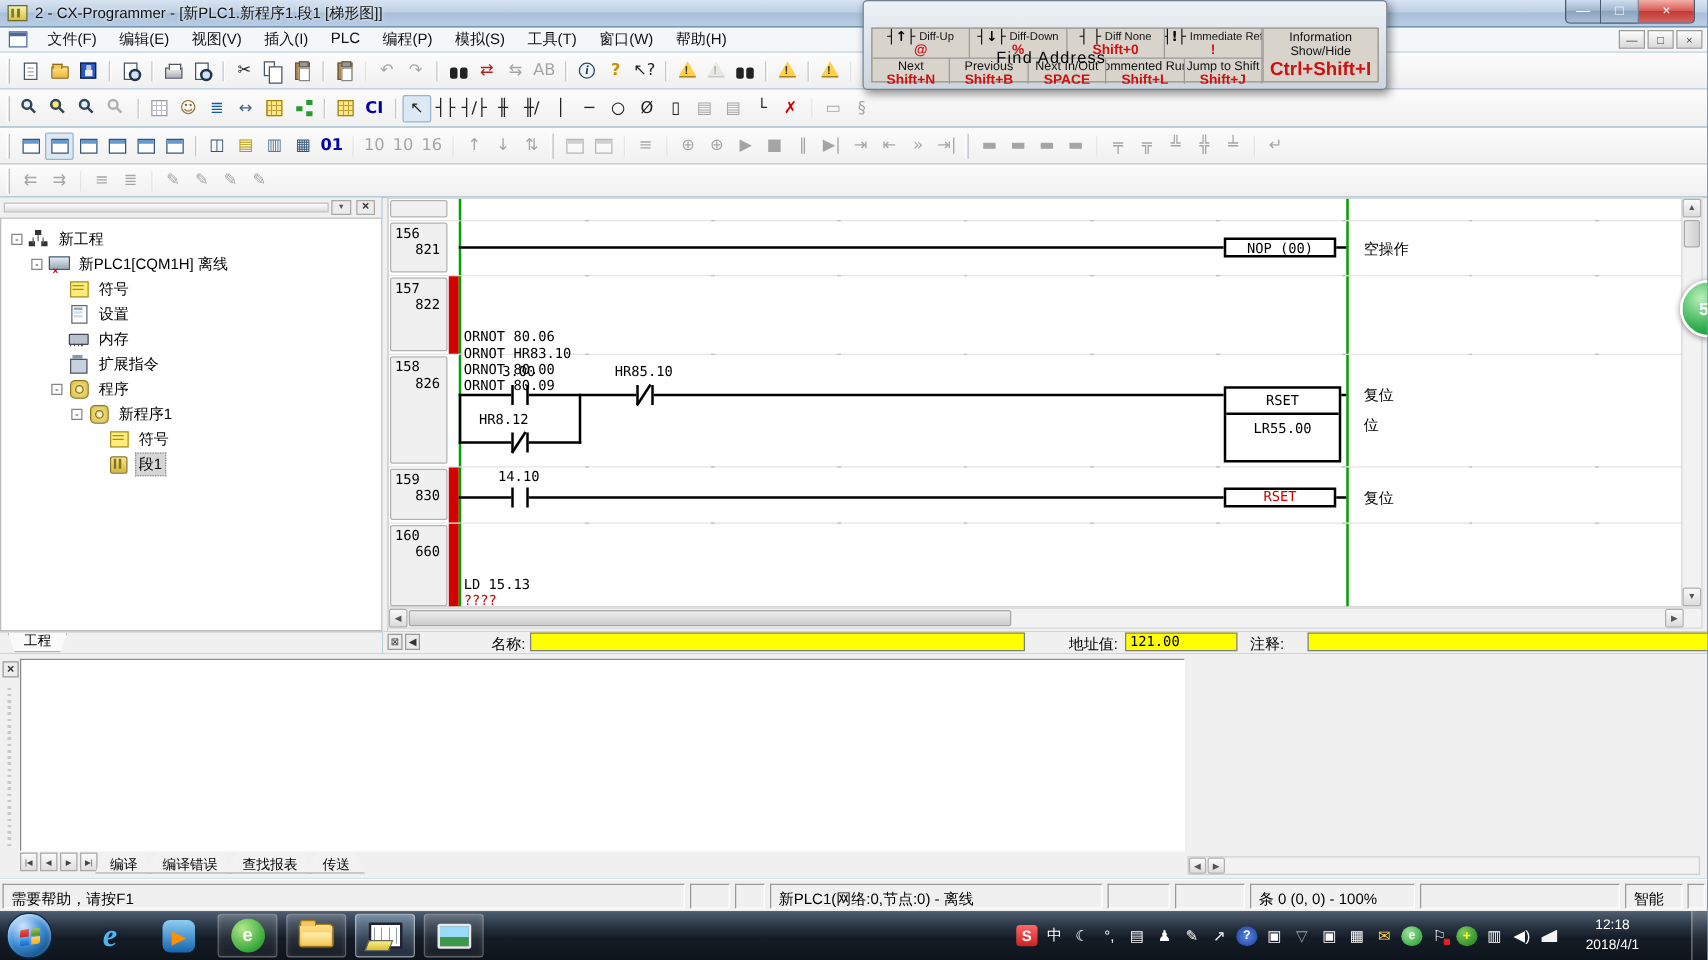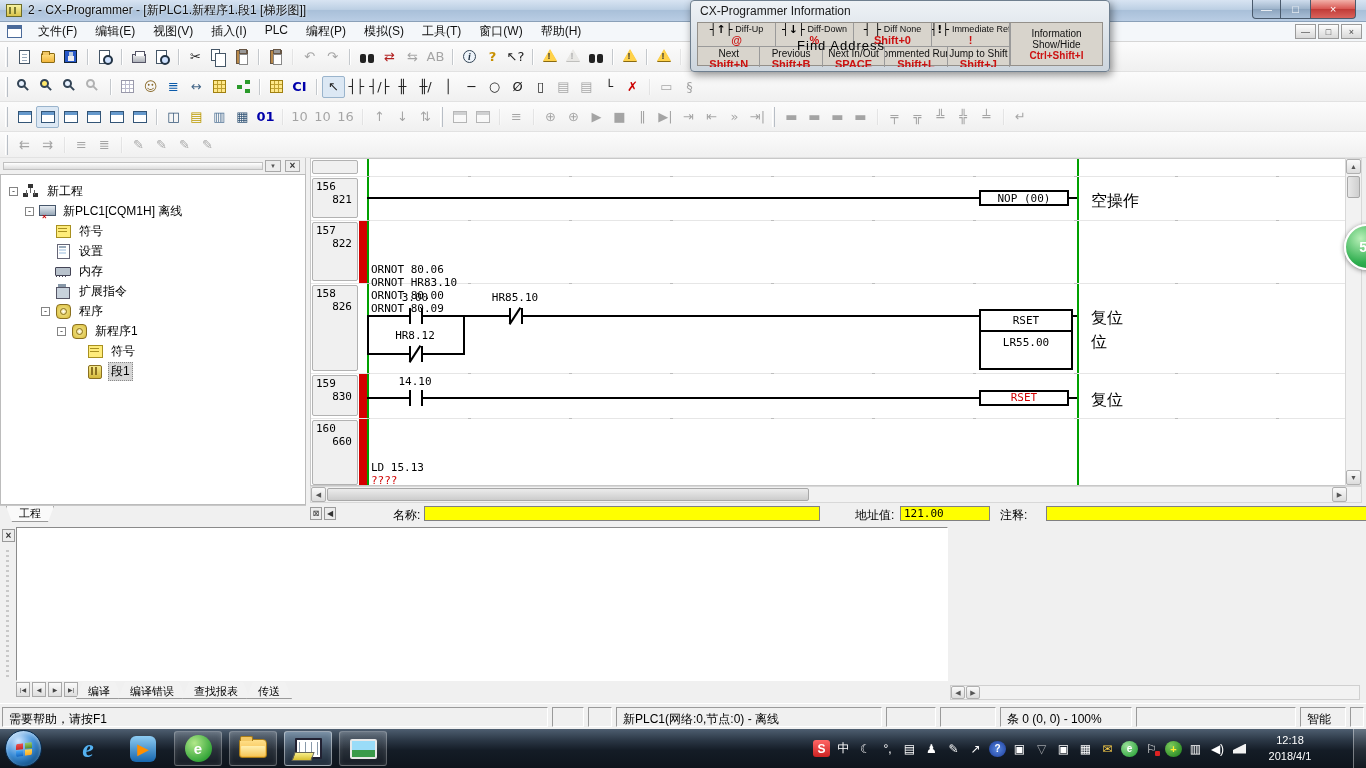--- a/index.html
+++ b/index.html
@@ -126,21 +126,21 @@
 .busR{position:absolute;left:766px;top:0;bottom:0;width:2px;background:#00a000}
 .wi{position:absolute;height:2px;background:#000}
 .wv{position:absolute;width:2px;background:#000}
 .cb{position:absolute;width:2px;height:16px;background:#000}
 .sl{position:absolute;width:2px;height:20px;background:#000;transform:rotate(33deg)}
 .lb{position:absolute;width:80px;text-align:center;font:11px "DejaVu Sans Mono",monospace;color:#000}
 .ibox{position:absolute;border:2px solid #000;background:#fff;text-align:center;font:11px/12px "DejaVu Sans Mono",monospace;color:#000}
 .ibox.redtx{color:#d00000}
 .ibox .bt{height:21px;border-bottom:2px solid #000;display:flex;align-items:center;justify-content:center}
 .ibox .bo{padding-top:5px}
-.cm{position:absolute;left:780px;font-size:16px;color:#000;white-space:nowrap}
+.cm{position:absolute;left:780px;font-size:12px;color:#000;white-space:nowrap}
 .stl{position:absolute;left:60px;top:3px;font:11px/13px "DejaVu Sans Mono",monospace;color:#000;white-space:pre}
 .stl div.red{color:#d00000}
 
 .vscroll{position:absolute;left:1035px;top:0;width:17px;height:328px;background:#f2f2f2;border:1px solid #d8d8d8}
 .sbtn{position:absolute;width:15px;height:15px;background:linear-gradient(#fafafa,#dcdcdc);border:1px solid #b0b0b0;border-radius:2px;color:#555;font-size:7px;display:flex;align-items:center;justify-content:center}
 .vthumb{position:absolute;left:1px;top:17px;width:13px;height:22px;background:linear-gradient(90deg,#e8e8e8,#cfcfcf);border:1px solid #a8a8a8;border-radius:2px}
 .lhscroll{position:absolute;left:0;top:328px;width:1052px;height:17px;background:#f2f2f2;border:1px solid #d8d8d8}
 .hthumb{position:absolute;left:16px;top:1px;width:482px;height:13px;background:linear-gradient(#ececec,#cccccc);border:1px solid #a8a8a8;border-radius:2px}
 
 
@@ -207,21 +207,21 @@
 .tico.bars::after{content:"";display:block;width:13px;height:10px;background:#f2f2f2;clip-path:polygon(0 100%,0 65%,100% 0,100% 100%)}
 .clock{position:absolute;right:40px;top:3px;width:72px;text-align:center;color:#fff;font-size:11px;line-height:16px}
 .showdesk{position:absolute;right:0;top:0;width:13px;height:39px;border-left:1px solid rgba(255,255,255,.4);background:linear-gradient(rgba(255,255,255,.14),rgba(255,255,255,.02))}
 
 
 .popup{position:absolute;left:690px;top:0;width:420px;height:72px;z-index:50;background:linear-gradient(#eef2f6,#ccd5dd);
  border:1px solid #6f7f8f;border-radius:4px;box-shadow:2px 3px 8px rgba(0,0,0,.45)}
 .ptitle{height:20px;padding:3px 9px;font-size:12px;color:#1a1a1a}
 .pbody{position:absolute;left:6px;right:6px;top:21px;bottom:5px;background:#d8d4cc;border:1px solid #94908a;position:absolute}
 .pinfo{position:absolute;right:0;top:0;bottom:0;width:92px;border-left:1px solid #9a9a9a;display:flex;flex-direction:column;align-items:center;justify-content:center;font-size:10px;color:#111}
-.pinfo .pkey{font-size:10px;margin-top:1px}
+.pinfo .pkey{font-size:15px;margin-top:1px}
 .prow1{margin-right:92px;display:flex;height:24px}
 .prow2{margin-right:92px;display:flex;height:20px}
 .pc{flex:1;border-right:1px solid #9a9a9a;display:flex;flex-direction:column;align-items:center;overflow:hidden}
 .prow1 .pc{border-bottom:1px solid #9a9a9a}
 .pc1top{display:flex;align-items:center;gap:3px;height:12px}
 .picon{font-weight:bold;font-size:11px;color:#000;font-family:"DejaVu Sans",sans-serif;white-space:pre}
 .plabel{font-size:9px;color:#111;white-space:nowrap}
 .pkey{color:#cc1111;font-weight:bold;font-size:11px;text-align:center;line-height:1}
 .prow2 .plabel{font-size:10px;margin-top:1px}
 .pfind{position:absolute;left:18px;top:15px;width:250px;text-align:center;font-size:13px;letter-spacing:1px;color:#000;z-index:3;pointer-events:none}
@@ -835,21 +835,21 @@
         <i class="cb" style="left:198px;top:24px"></i>
         <i class="cb" style="left:210px;top:24px"></i>
         <i class="sl" style="left:203px;top:22px"></i>
         <span class="lb" style="left:164px;top:7px">HR85.10</span>
         <i class="wi" style="left:212px;top:31px;width:456px"></i>
         <i class="wv" style="left:56px;top:31px;height:40px"></i>
         <i class="wi" style="left:56px;top:69px;width:42px"></i>
         <i class="cb" style="left:98px;top:62px"></i>
         <i class="cb" style="left:110px;top:62px"></i>
         <i class="sl" style="left:103px;top:60px"></i>
-        <span class="lb" style="left:64px;top:45px">HR8.12</span>
+        <span class="lb" style="left:52px;top:45px">HR8.12</span>
         <i class="wi" style="left:112px;top:69px;width:42px"></i>
         <i class="wv" style="left:152px;top:31px;height:40px"></i>
         <div class="ibox" style="left:668px;top:25px;width:94px;height:61px">
           <div class="bt">RSET</div>
           <div class="bo">LR55.00</div>
         </div>
         <i class="wi" style="left:762px;top:31px;width:4px"></i>
         <span class="cm" style="top:24px">复位</span>
         <span class="cm" style="top:48px">位</span>
       </div>
@@ -1064,21 +1064,20 @@
         </span>
       </div>
     <div class="clock">
       <div>12:18</div>
       <div>2018/4/1</div>
     </div>
     <span class="showdesk"></span>
   </div>
 
   <div class="popup">
-    <div class="ptitle">CX-Programmer Information</div>
     <div class="pbody">
       <div class="prow1">
 
           <span class="pc">
             <span class="pc1top">
               <span class="picon">┤↑├</span>
               <span class="plabel">Diff-Up</span>
             </span>
             <span class="pkey">@</span>
           </span>

